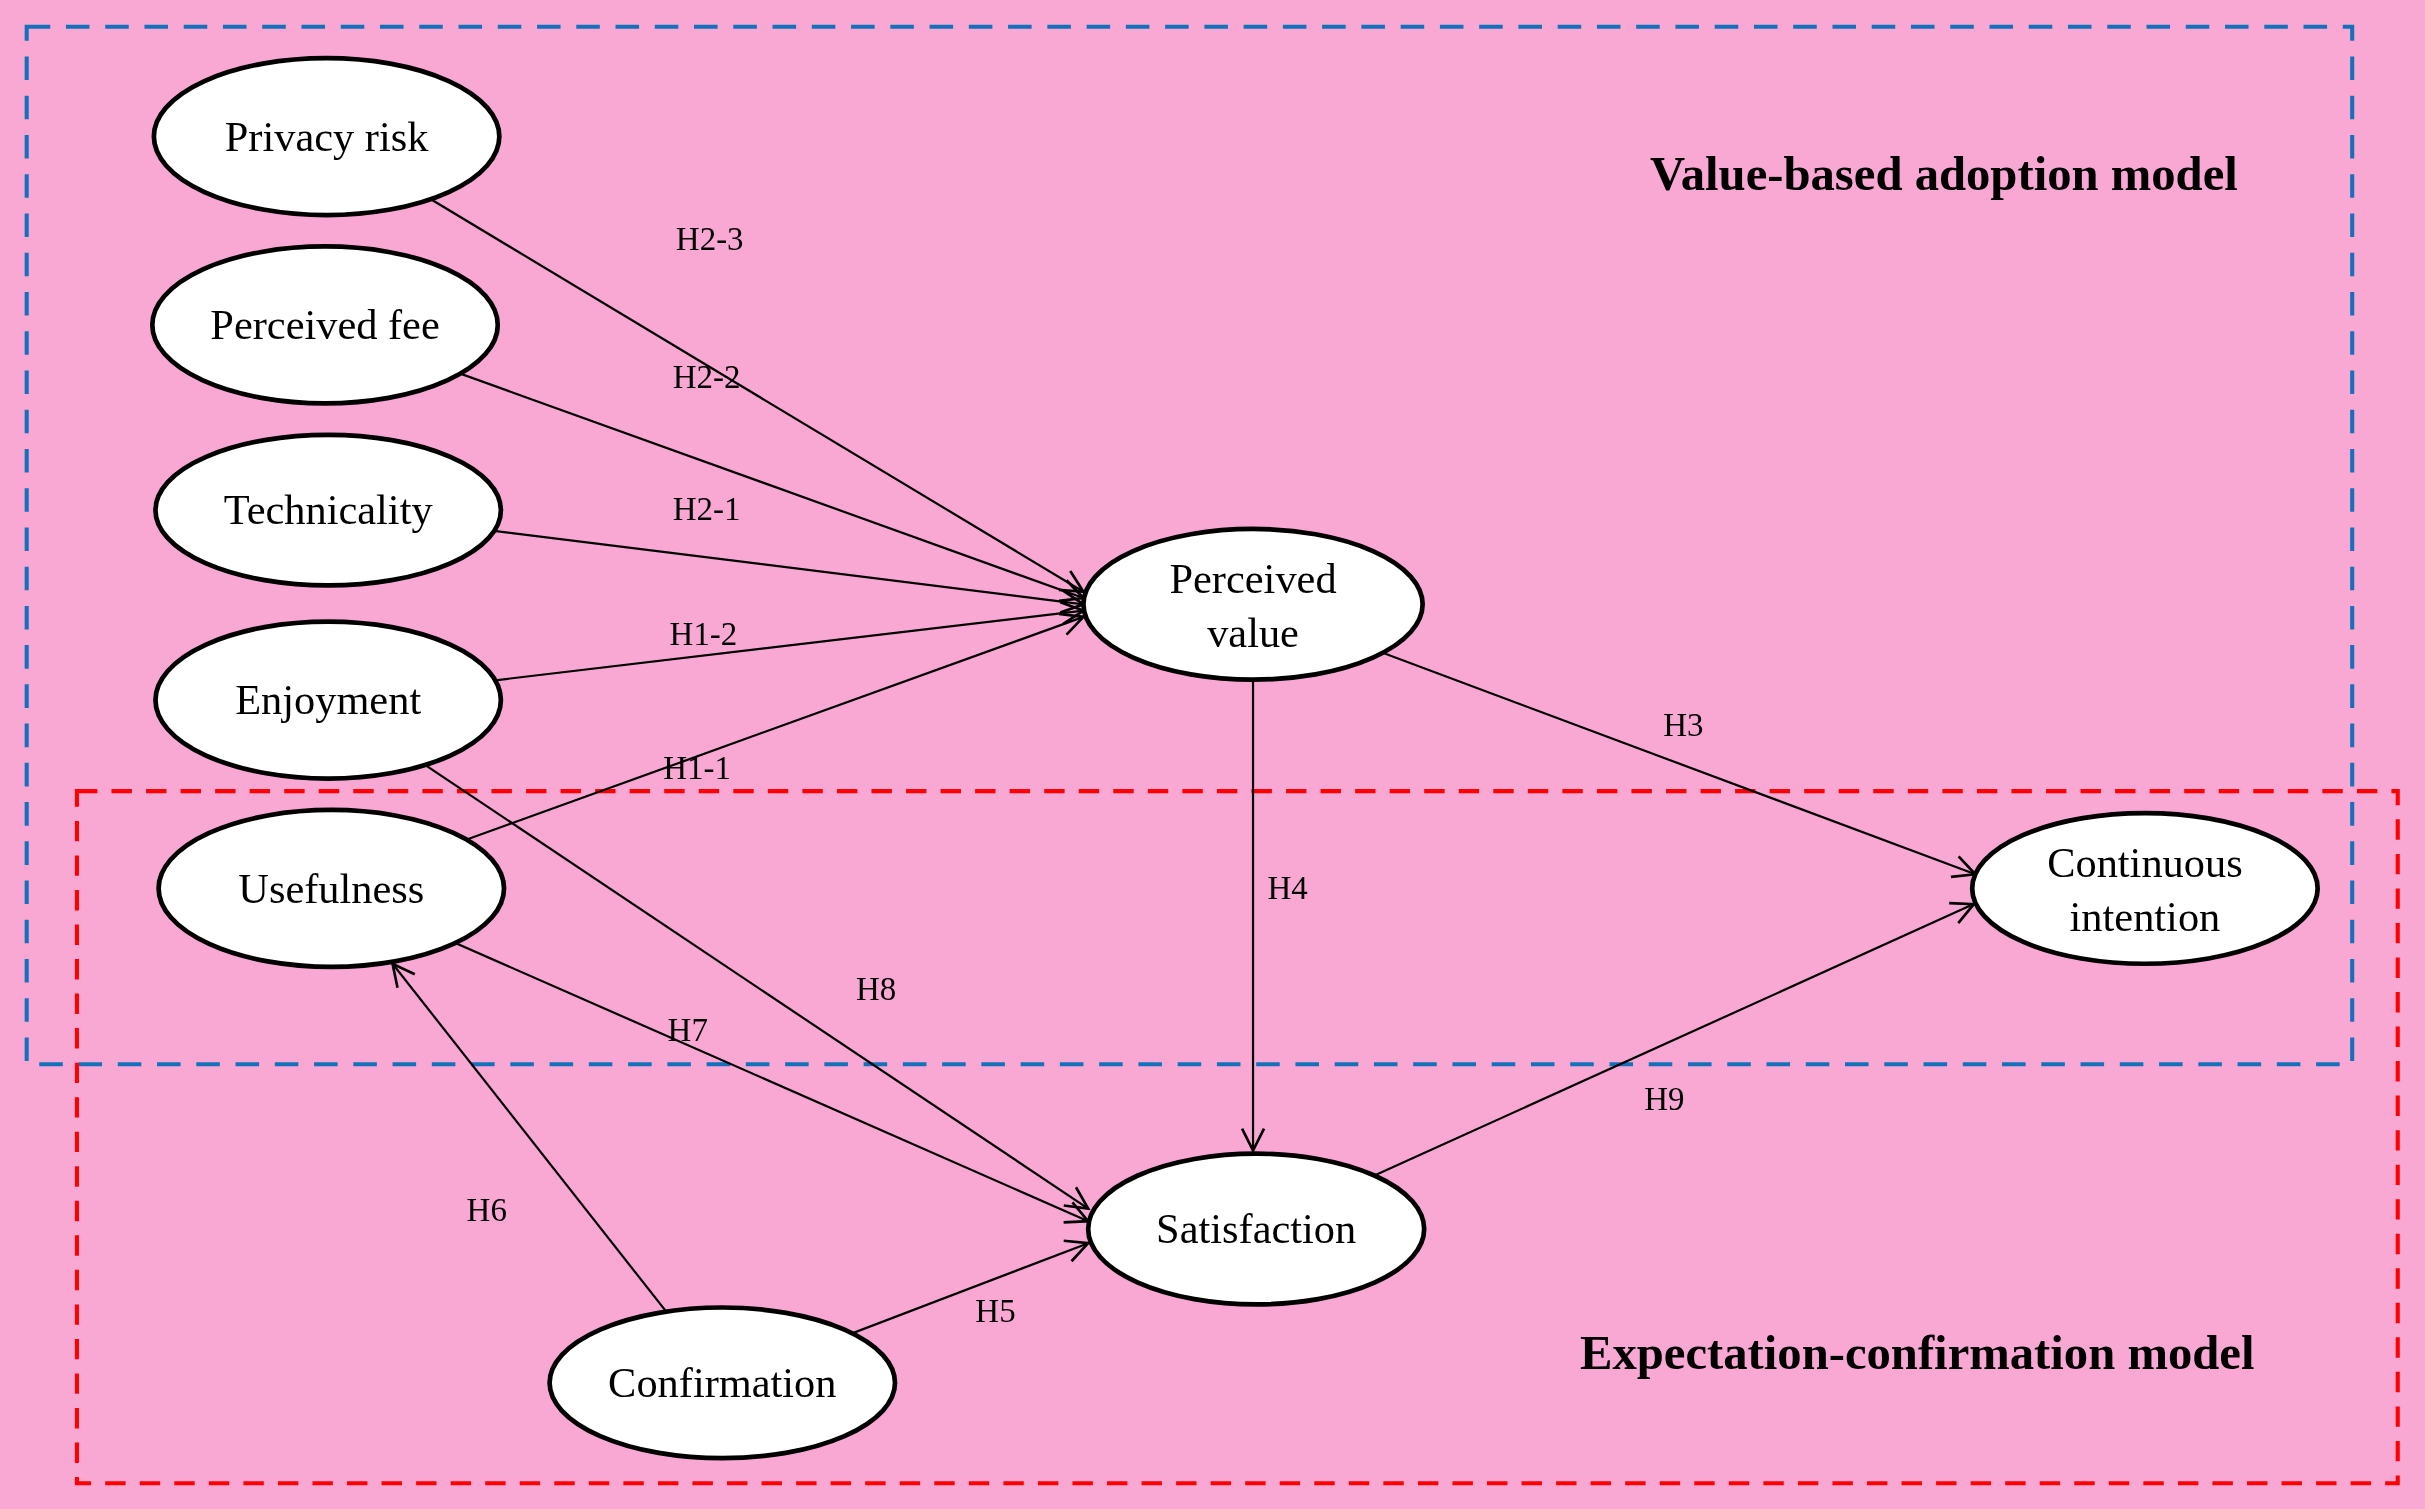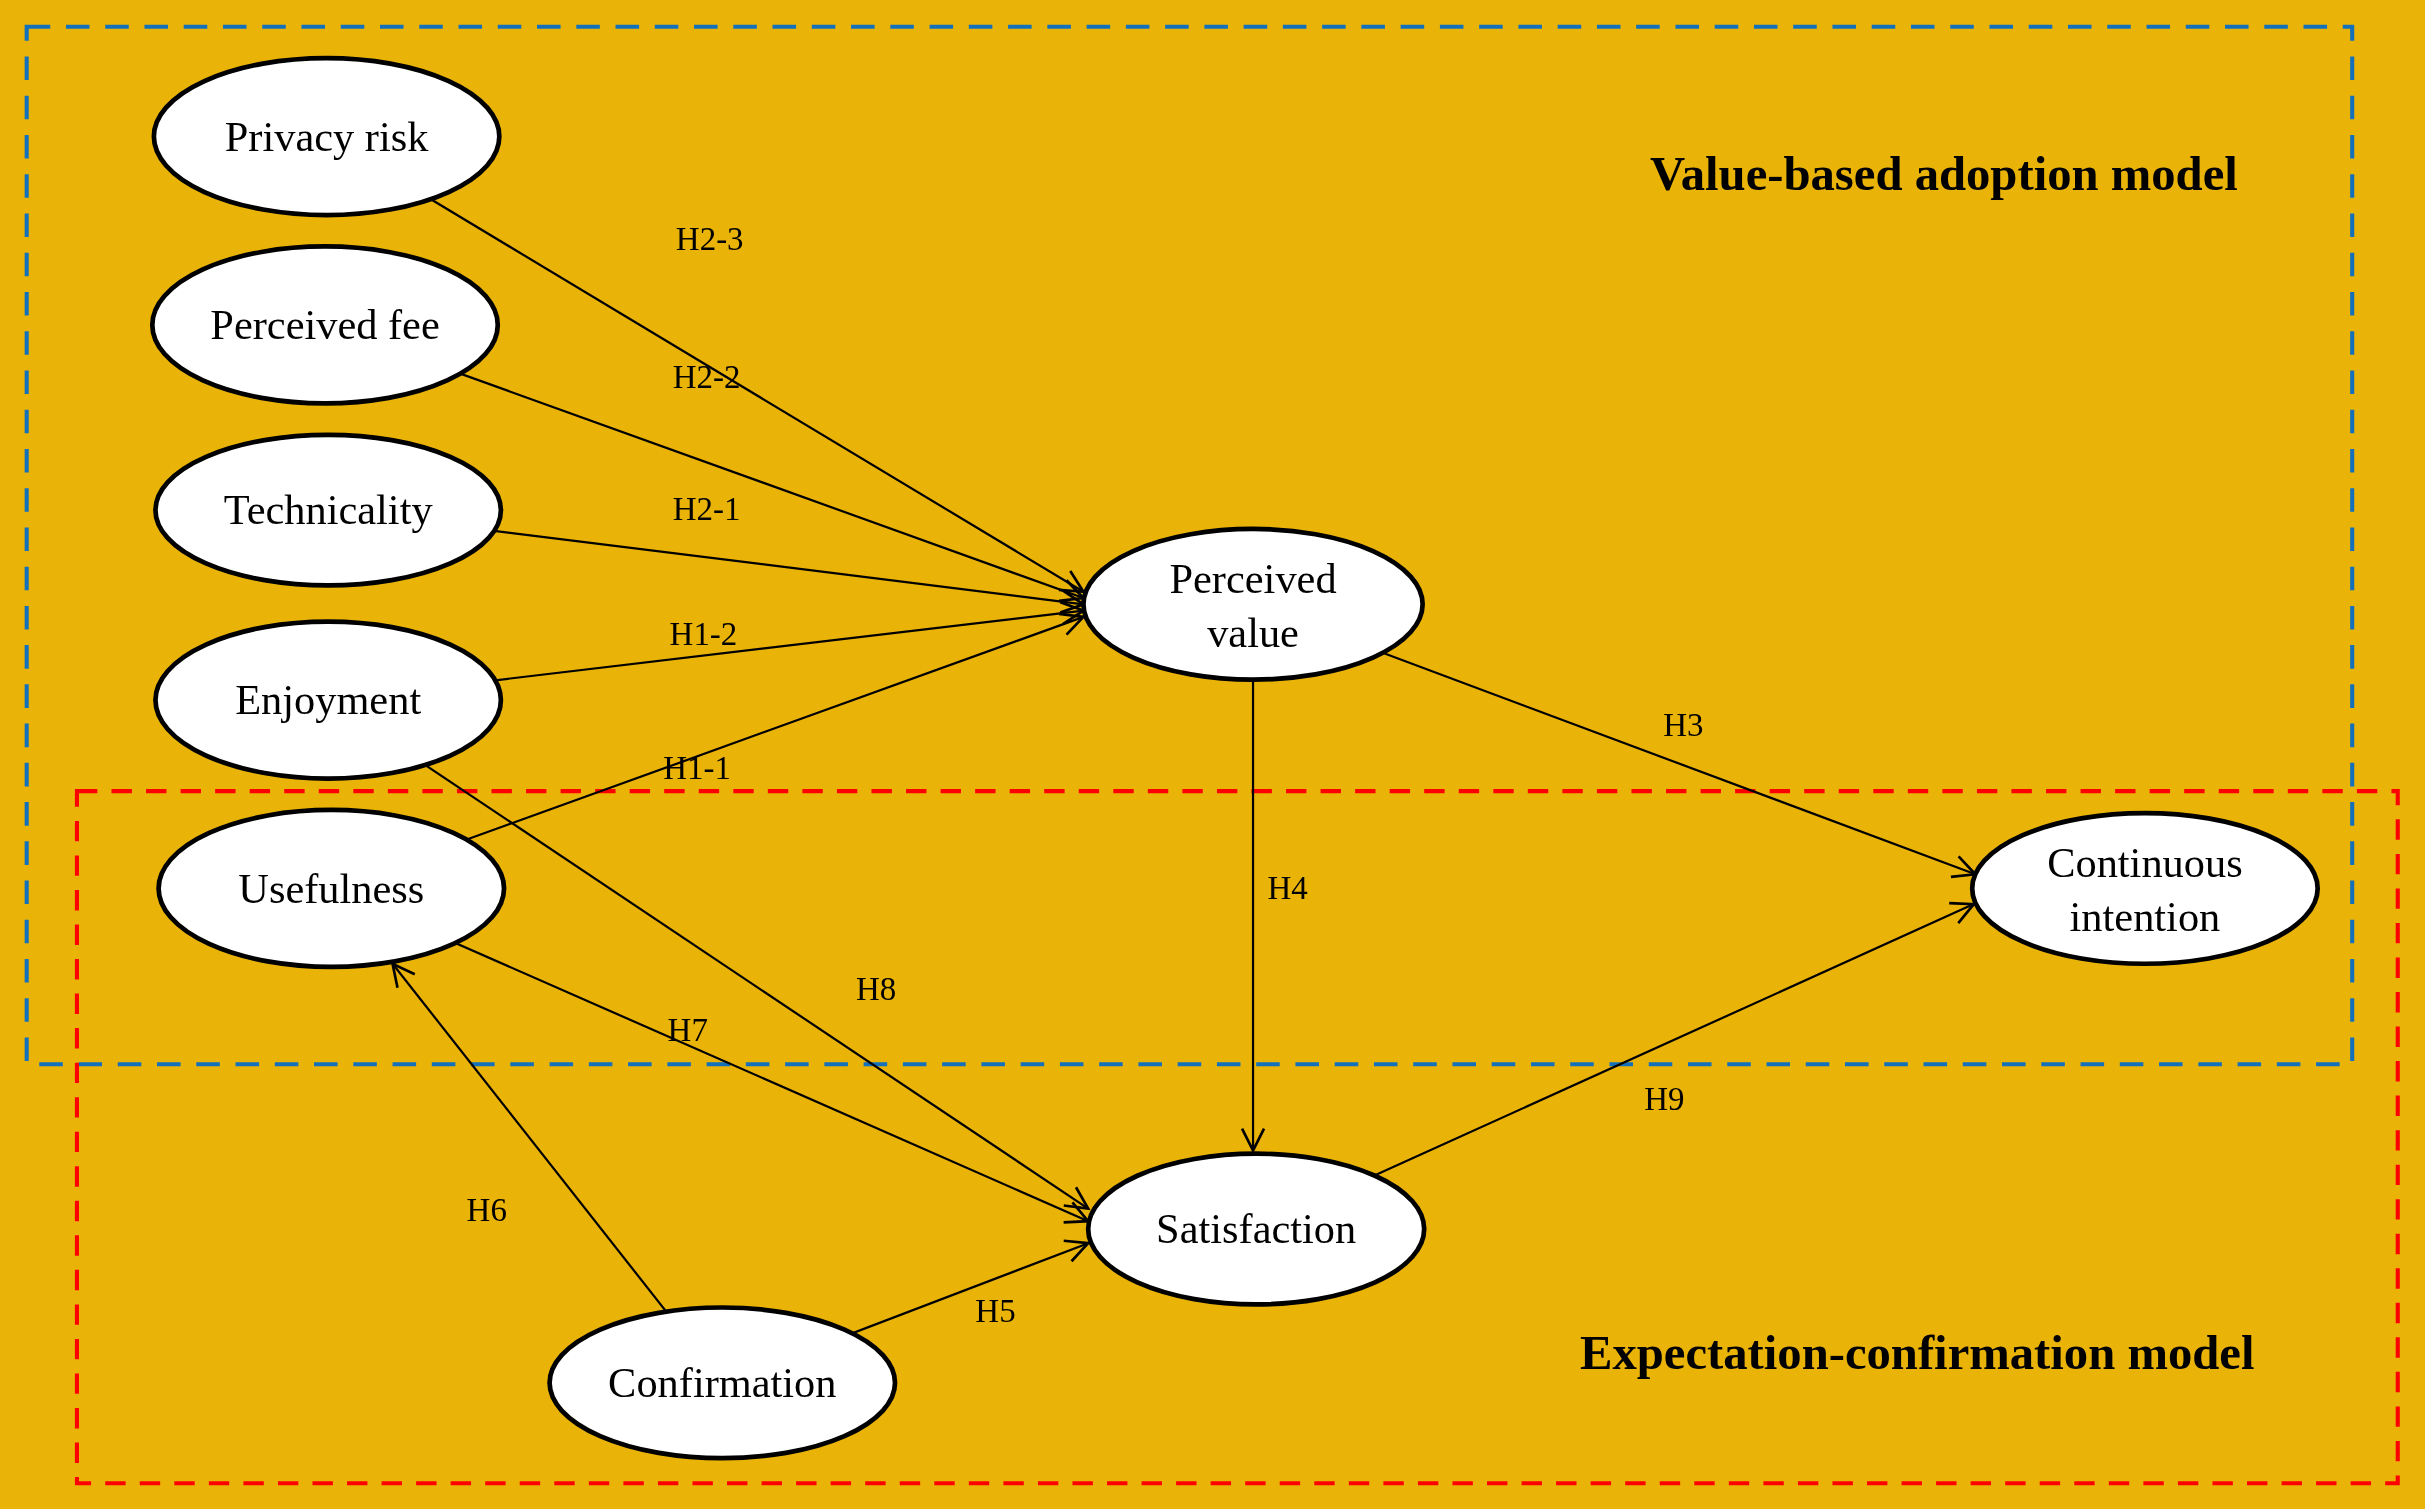--- a/index.html
+++ b/index.html
@@ -1,16 +1,16 @@
 <!DOCTYPE html>
 <html style="font-size:10.3px"><head>
 <meta charset="utf-8">
 <style>
   html,body{margin:0;padding:0;background:#ffffff;}
-  .canvas{width:2426px;height:1510px;background:#eab308;overflow:hidden;}
+  .canvas{width:2426px;height:1510px;background:#f9a8d4;overflow:hidden;}
   svg{display:block;}
   .node-ellipse{fill:#ffffff;stroke:#000000;stroke-width:3;}
   .edge{stroke:#000000;stroke-width:1.4;fill:none;}
   .frame{fill:none;stroke-width:2.6;}
   .node-label{font-family:"Liberation Serif", serif;font-size:27px;fill:#000000;text-anchor:middle;}
   .hyp-label{font-family:"Liberation Serif", serif;font-size:21px;fill:#000000;text-anchor:middle;}
   .frame-title{font-family:"Liberation Serif", serif;font-size:31px;font-weight:bold;fill:#000000;text-anchor:middle;}
 </style>
 </head>
 <body>

